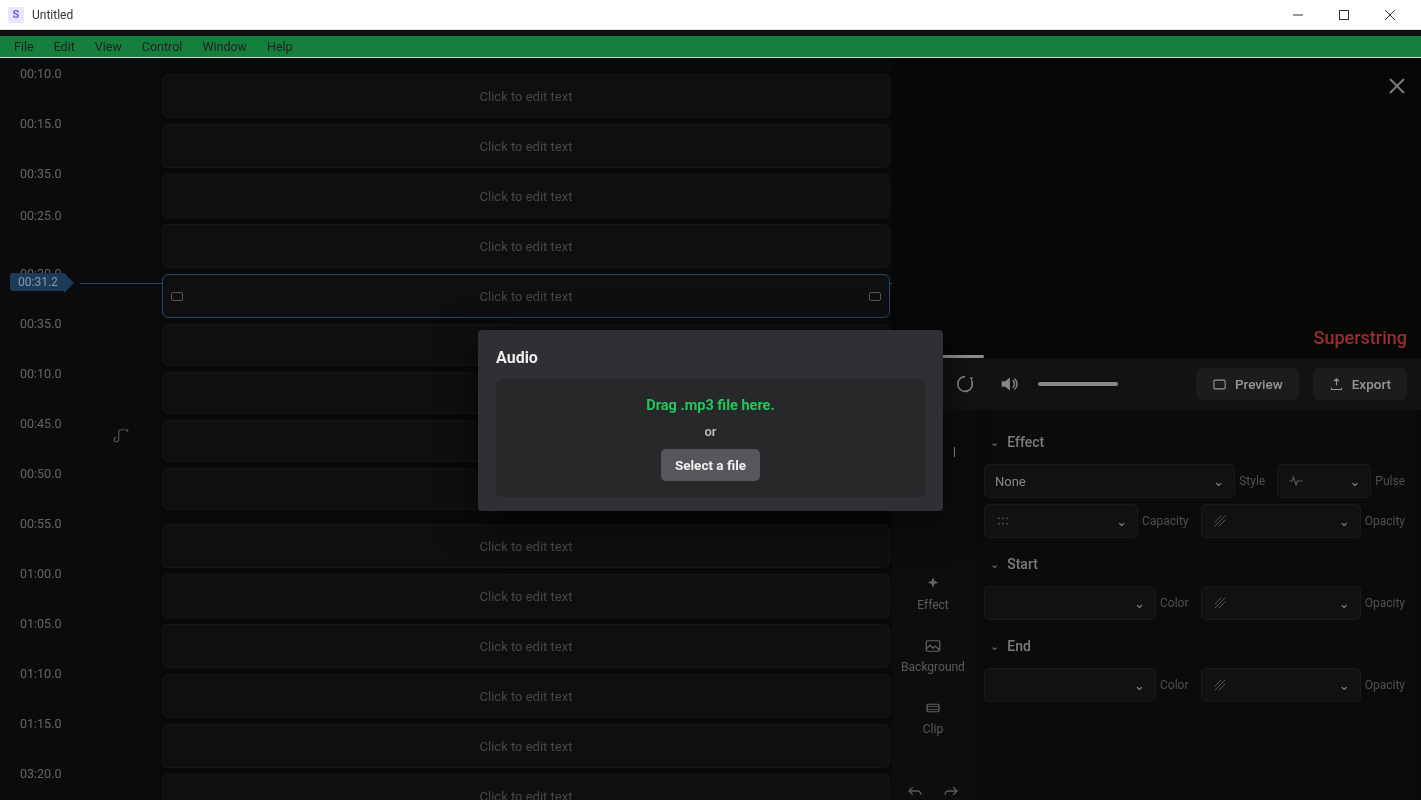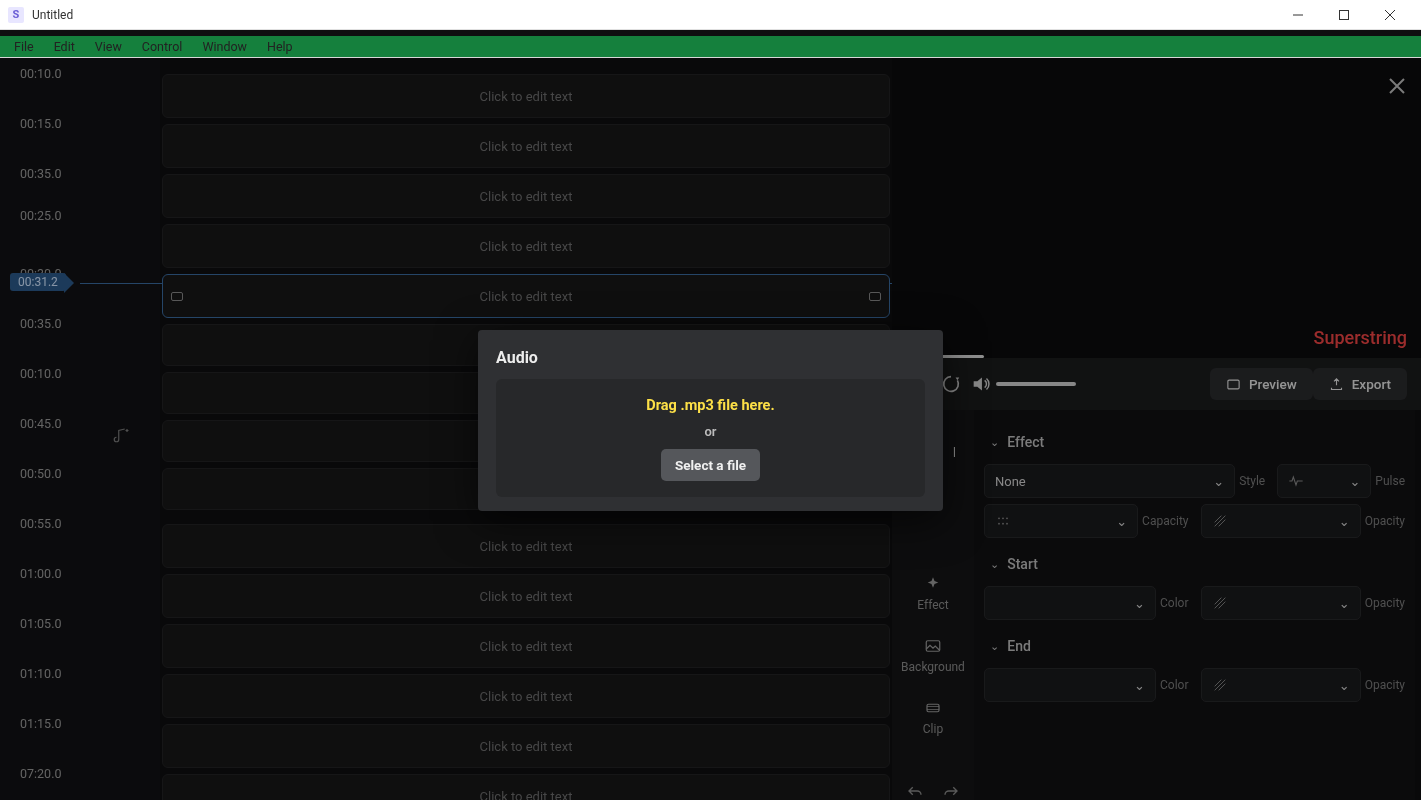--- a/index.html
+++ b/index.html
@@ -35,21 +35,21 @@
 .clip { position: absolute; left: 2px; right: 2px; height: 44px; background: #171718; border: 1px solid #232324; border-radius: 6px; display: flex; align-items: center; justify-content: center; font-size: 13px; color: #6d6d6d; }
 .clip.selected { border: 1.5px solid #3a6a9e; }
 .clip .hbox { width:12px; height:9px; border:1.5px solid #888; border-radius:2px; }
 
 
 .preview-area { position: absolute; left: 892px; right: 0; top: 0; height: 300px; background: #0c0c0d; }
 .close-x { position: absolute; right: 14px; top: 18px; color: #bdbdbd; font-size: 22px; }
 .brand { position: absolute; right: 14px; bottom: 10px; color: #ef4444; font-size: 18px; font-weight: 500; }
 
 
-.transport { position: absolute; left: 892px; right: 0; top: 300px; height: 52px; background: #1b1c1d; display: flex; align-items: center; padding: 0 14px; }
+.transport { position: absolute; left: 892px; right: 0; top: 300px; height: 52px; background: #1b1c1d; display: flex; align-items: center; padding: 0 14px; gap: 14px; }
 .transport .progress { position: absolute; left: 0; top: -3px; height: 3px; width: 92px; background: #dcdcdc; border-radius: 2px; }
 .tbtn { width: 30px; height: 30px; display: flex; align-items: center; justify-content: center; color: #cfcfcf; }
 .vol-slider { width: 80px; height: 4px; background: #cfcfcf; border-radius: 2px; position: relative; }
 .transport .spacer { flex: 1; }
 .pill-btn { display: flex; align-items: center; gap: 8px; background: #2a2b2d; color: #e4e4e4; padding: 8px 16px; border-radius: 6px; font-size: 13.5px; font-weight: 500; }
 
 
 .sidetabs { position: absolute; left: 892px; top: 352px; width: 82px; bottom: 0; background: #151516; display: flex; flex-direction: column; align-items: center; padding-top: 60px; gap: 24px; }
 .sidetab { display: flex; flex-direction: column; align-items: center; gap: 4px; color: #8a8a8a; font-size: 12px; }
 .sidetab .icon { width: 20px; height: 20px; display:flex; align-items:center; justify-content:center; }
@@ -68,21 +68,21 @@
 .field-label { font-size: 12px; color: #7a7a7a; }
 .style-row { display:flex; gap:12px; margin-top:6px; }
 .style-row .big { flex: 2.2; }
 .style-row .small { flex: 1; }
 
 
 .overlay { position: absolute; inset: 0; background: rgba(0,0,0,0.35); display: flex; align-items: center; justify-content: center; }
 .modal { width: 465px; background: #2f3033; border-radius: 4px; box-shadow: 0 10px 40px rgba(0,0,0,0.6); padding: 18px 18px 14px 18px; position: absolute; left: 478px; top: 272px; }
 .modal h3 { color: #ededed; font-size: 16px; font-weight: 700; margin-bottom: 12px; }
 .dropzone { background: #27282a; border-radius: 6px; padding: 18px 12px 16px 12px; display: flex; flex-direction: column; align-items: center; gap: 10px; }
-.dropzone .drag-text { color: #fde047; font-weight: 700; font-size: 14.5px; }
+.dropzone .drag-text { color: #22c55e; font-weight: 700; font-size: 14.5px; }
 .dropzone .or { color: #bcbcbc; font-weight: 600; font-size: 13px; }
 .dropzone .select-btn { background: #55575b; color: #f0f0f0; font-weight: 700; font-size: 13.5px; padding: 8px 14px; border-radius: 5px; }
 .modal-footer { display: flex; justify-content: flex-end; margin-top: 14px; }
 .modal-footer .cancel { color: #ededed; font-weight: 700; font-size: 14px; padding: 4px 6px; }
 
 svg { display: block; }
 </style>
 </head>
 <body>
 
@@ -127,21 +127,21 @@
     <div class="time-tick" style="top:208px">00:30.0</div>
     <div class="time-tick" style="top:258px">00:35.0</div>
     <div class="time-tick" style="top:308px">00:10.0</div>
     <div class="time-tick" style="top:358px">00:45.0</div>
     <div class="time-tick" style="top:408px">00:50.0</div>
     <div class="time-tick" style="top:458px">00:55.0</div>
     <div class="time-tick" style="top:508px">01:00.0</div>
     <div class="time-tick" style="top:558px">01:05.0</div>
     <div class="time-tick" style="top:608px">01:10.0</div>
     <div class="time-tick" style="top:658px">01:15.0</div>
-    <div class="time-tick" style="top:708px">07:20.0</div>
+    <div class="time-tick" style="top:708px">03:20.0</div>
 
     <div class="playhead" style="top:215px">
       <div class="playhead-marker">00:31.2</div>
       <div class="playhead-line"></div>
     </div>
 
     <div class="add-lyric-icon">
       <svg width="18" height="18" viewBox="0 0 24 24">
           <path d="M9 18 V6 l8 -2 M9 18 a3 3 0 1 1 -3 -3" fill="none" stroke="#7a7a7a" stroke-width="1.6"></path>
           <path d="M18 6 h4 M20 4 v4" stroke="#7a7a7a" stroke-width="1.6"></path>

